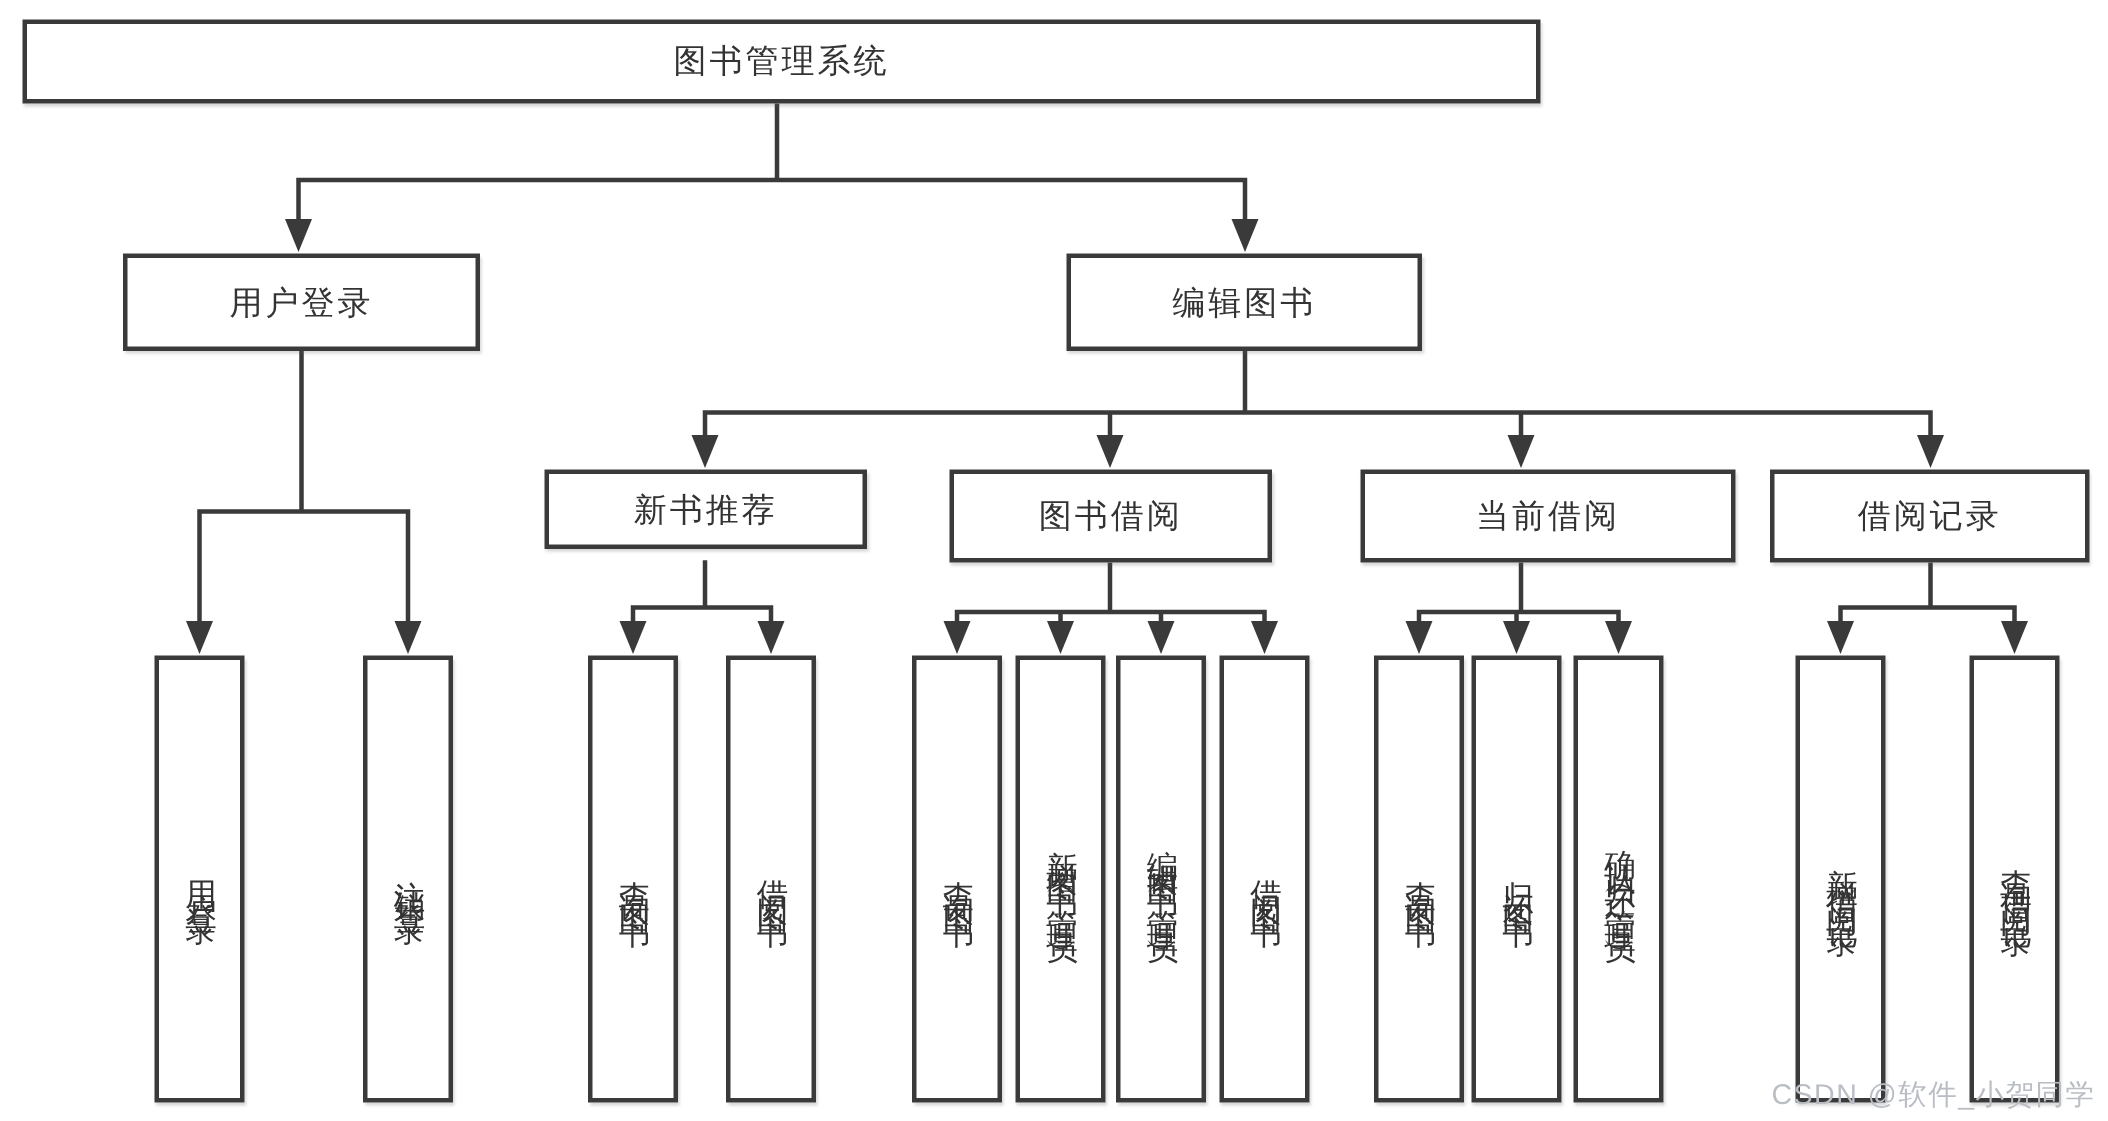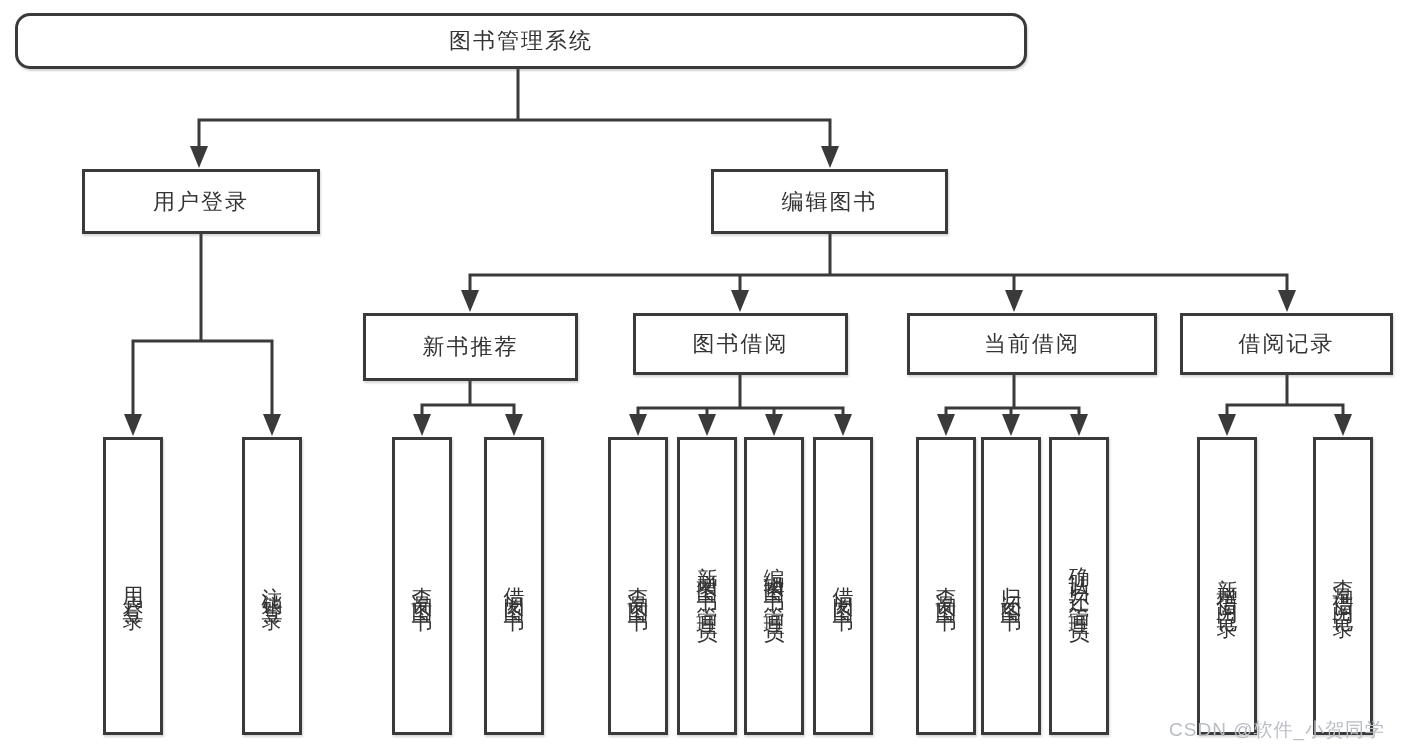--- a/index.html
+++ b/index.html
@@ -45,21 +45,21 @@
     writing-mode: vertical-rl;
     font-size: 21px;
     line-height: 54px;
     letter-spacing: 8px;
     color: #333333;
     box-shadow: 1px 2px 2px rgba(90,90,90,0.25);
     z-index: 2;
   }
   .watermark {
     position: absolute;
-    right: 20px;
+    right: 8px;
     bottom: 4px;
     font-size: 19px;
     letter-spacing: 1px;
     color: #b9bdc4;
     z-index: 5;
     white-space: nowrap;
   }
 </style>
 </head>
 <body>
@@ -92,26 +92,26 @@
       <polygon points="765,414 783,414 774,436"></polygon>
       <polygon points="834,414 852,414 843,436"></polygon>
       <polygon points="937,414 955,414 946,436"></polygon>
       <polygon points="1002,414 1020,414 1011,436"></polygon>
       <polygon points="1070,414 1088,414 1079,436"></polygon>
       <polygon points="1218,414 1236,414 1227,436"></polygon>
       <polygon points="1334,414 1352,414 1343,436"></polygon>
     </g>
   </svg>
 
-  <div class="node" style="left:15px; top:13px; width:1012px; height:56px;border-radius:15px;">图书管理系统</div>
+  <div class="node" style="left:15px; top:13px; width:1012px; height:56px;">图书管理系统</div>
 
   <div class="node" style="left:82px; top:169px; width:238px; height:65px;">用户登录</div>
   <div class="node" style="left:711px; top:169px; width:237px; height:65px;">编辑图书</div>
 
-  <div class="node" style="left:363px; top:313px; width:215px; height:68px;">新书推荐</div>
+  <div class="node" style="left:363px; top:313px; width:215px; height:53px;">新书推荐</div>
   <div class="node" style="left:633px; top:313px; width:215px; height:62px;">图书借阅</div>
   <div class="node" style="left:907px; top:313px; width:250px; height:62px;">当前借阅</div>
   <div class="node" style="left:1180px; top:313px; width:213px; height:62px;">借阅记录</div>
 
   <div class="vnode" style="left:103px; top:437px;">用户登录</div>
   <div class="vnode" style="left:242px; top:437px;">注销登录</div>
 
   <div class="vnode" style="left:392px; top:437px;">查询图书</div>
   <div class="vnode" style="left:484px; top:437px;">借阅图书</div>
 

